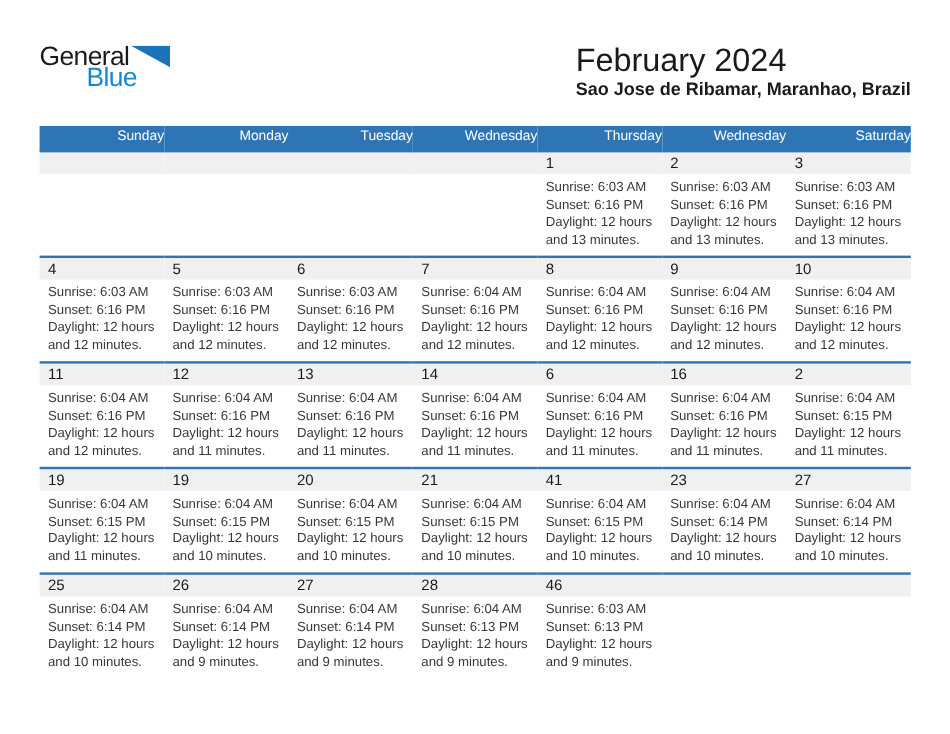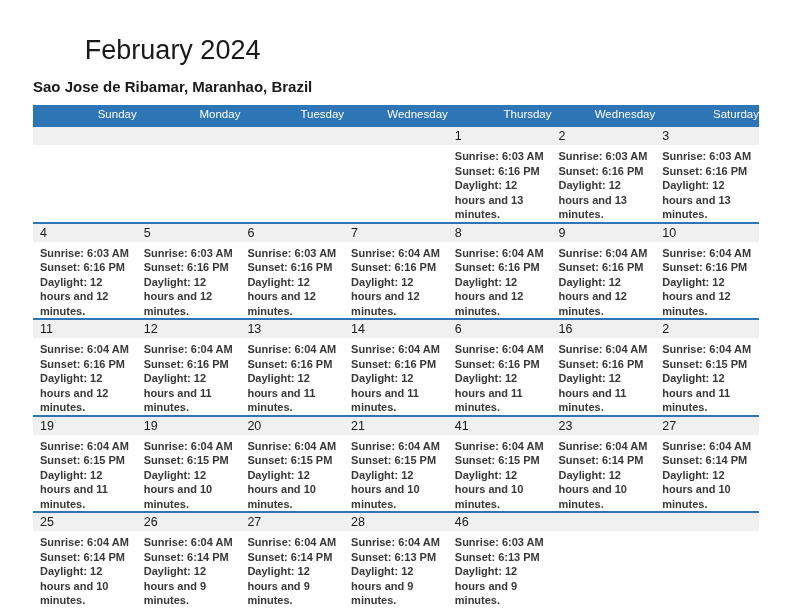--- a/index.html
+++ b/index.html
@@ -23,49 +23,56 @@
   .masthead{display:flex;justify-content:space-between;align-items:flex-start;height:69px;}
   .logo{line-height:1;}
   .logo-row{display:flex;align-items:flex-start;}
   .logo-general{font-size:22px;letter-spacing:-0.5px;color:#1A1A1A;}
   .logo-triangle{
     display:inline-block;width:33px;height:18px;margin-left:1px;margin-top:2px;
     background:var(--logo-tri-blue);
     clip-path:polygon(0 0,100% 0,100% 100%);
   }
   .logo-blue{font-size:22px;letter-spacing:-0.5px;color:var(--logo-text-blue);padding-left:39px;margin-top:-4px;}
-  .titles{text-align:center;}
+  .titles{text-align:left;}
   .page-title{font-size:27px;font-weight:400;color:#1A1A1A;line-height:1.1;}
-  .page-subtitle{font-size:15px;font-weight:700;color:#1A1A1A;margin-top:12px;}
+  .page-subtitle{font-size:15px;font-weight:700;color:#1A1A1A;margin-top:0;}
   table.calendar{
     width:726px;border-collapse:collapse;table-layout:fixed;margin-top:0;
   }
   table.calendar thead th{
     background:var(--header-bg);color:var(--header-text);
     font-weight:400;font-size:11.5px;text-align:right;
     padding:3px 0 5px 7px;
   }
   table.calendar tbody tr{border-top:2px solid var(--divider);}
   table.calendar tbody td{
     vertical-align:top;padding:0;height:88px;
   }
   .date-band{
     background:var(--band-bg);height:18px;line-height:18px;
     padding-left:7px;font-size:12.5px;color:var(--date-text);
   }
   .details{
-    padding:4px 3px 0 7px;font-size:11px;line-height:14.5px;color:var(--body-text);font-weight:bold;
+    padding:4px 3px 0 7px;font-size:11px;line-height:14.5px;color:var(--body-text);
   }
   .detail-line{white-space:nowrap;}
 </style>
 </head>
 <body>
 
 <div class="page">
   <div class="masthead">
+    <div class="logo">
+      <div class="logo-row">
+        <span class="logo-general">General</span>
+        <span class="logo-triangle"></span>
+      </div>
+      <div class="logo-blue">Blue</div>
+    </div>
     <div class="titles">
       <div class="page-title">February 2024</div>
       <div class="page-subtitle">Sao Jose de Ribamar, Maranhao, Brazil</div>
     </div>
   </div>
 
   <table class="calendar">
     <thead>
       <tr id="weekday-row">
           <th>Sunday</th>

